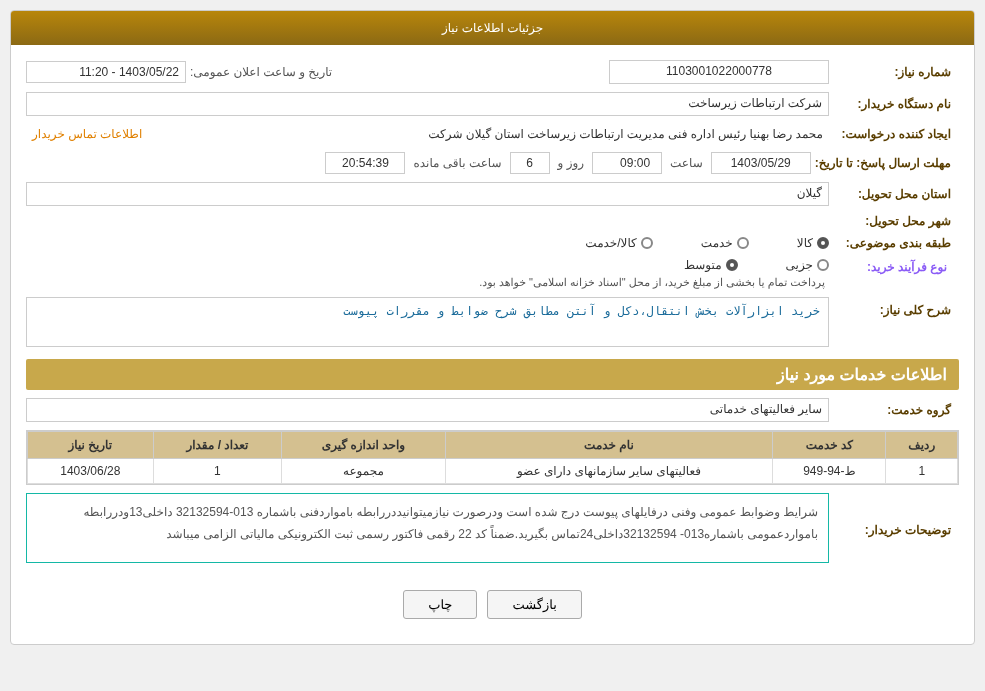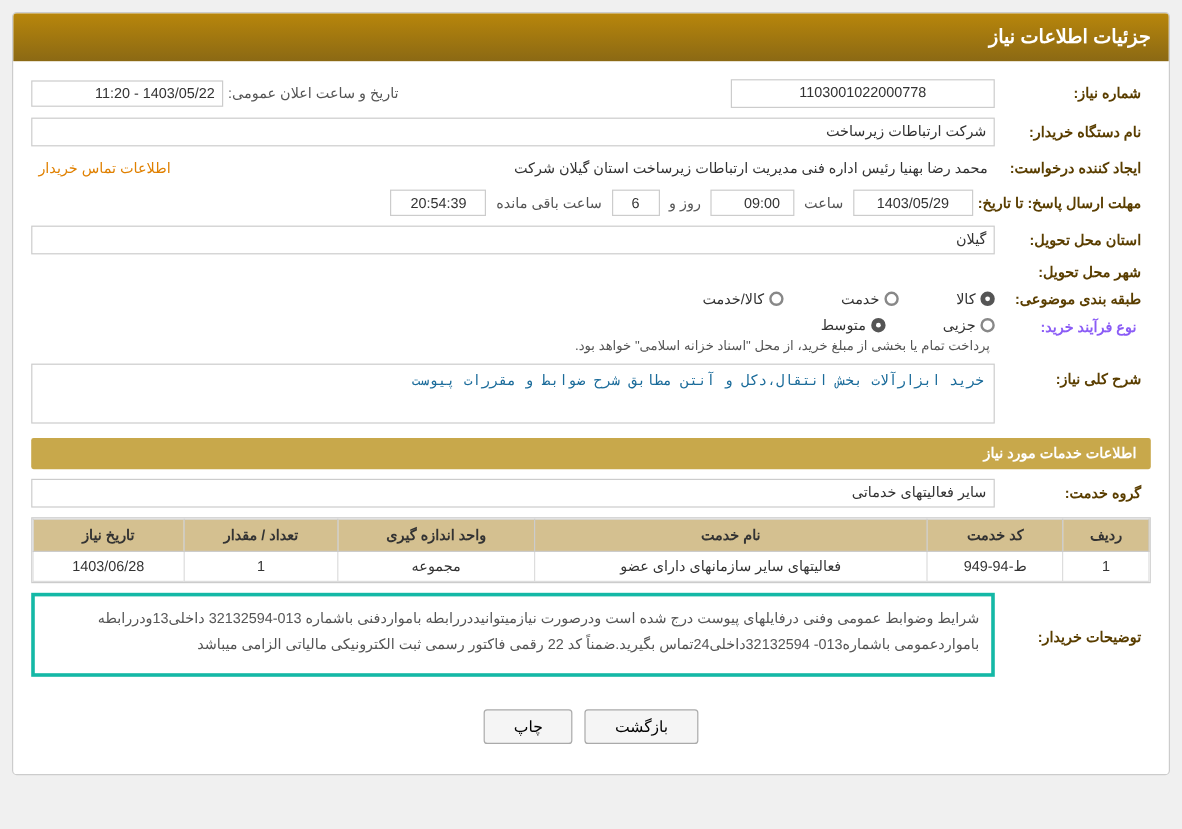--- a/index.html
+++ b/index.html
@@ -18,32 +18,33 @@
     }
     .main-card {
       background: #fff;
       border: 1px solid #ccc;
       border-radius: 4px;
       overflow: hidden;
     }
     .card-header {
       background: linear-gradient(to bottom, #b8860b, #8B6914);
       color: #fff;
+      text-align: center;
       padding: 10px 15px;
-      font-size: 16px;
-      font-weight: bold;
+      font-size: 12px;
+      font-weight: normal;
     }
     .card-body {
       padding: 15px;
     }
     .section-header {
       background: #c8a84b;
       color: #fff;
       padding: 6px 12px;
-      font-size: 12px;
+      font-size: 16px;
       font-weight: bold;
       margin: 12px 0 8px 0;
       border-radius: 2px;
     }
     .info-label {
       color: #5a3e00;
       font-weight: bold;
       white-space: nowrap;
       min-width: 130px;
       text-align: right;
@@ -171,21 +172,21 @@
     table td {
       border: 1px solid #ddd;
       padding: 5px 8px;
       text-align: center;
       background: #fff;
     }
     table tr:nth-child(even) td {
       background: #f9f5ec;
     }
     .note-box {
-      border: 3px solid #14b8a6;
+      border: 1px solid #14b8a6;
       padding: 8px 10px;
       background: #fff;
       font-size: 12px;
       min-height: 70px;
       text-align: right;
       direction: rtl;
       color: #555;
       line-height: 1.8;
       margin-bottom: 12px;
     }

